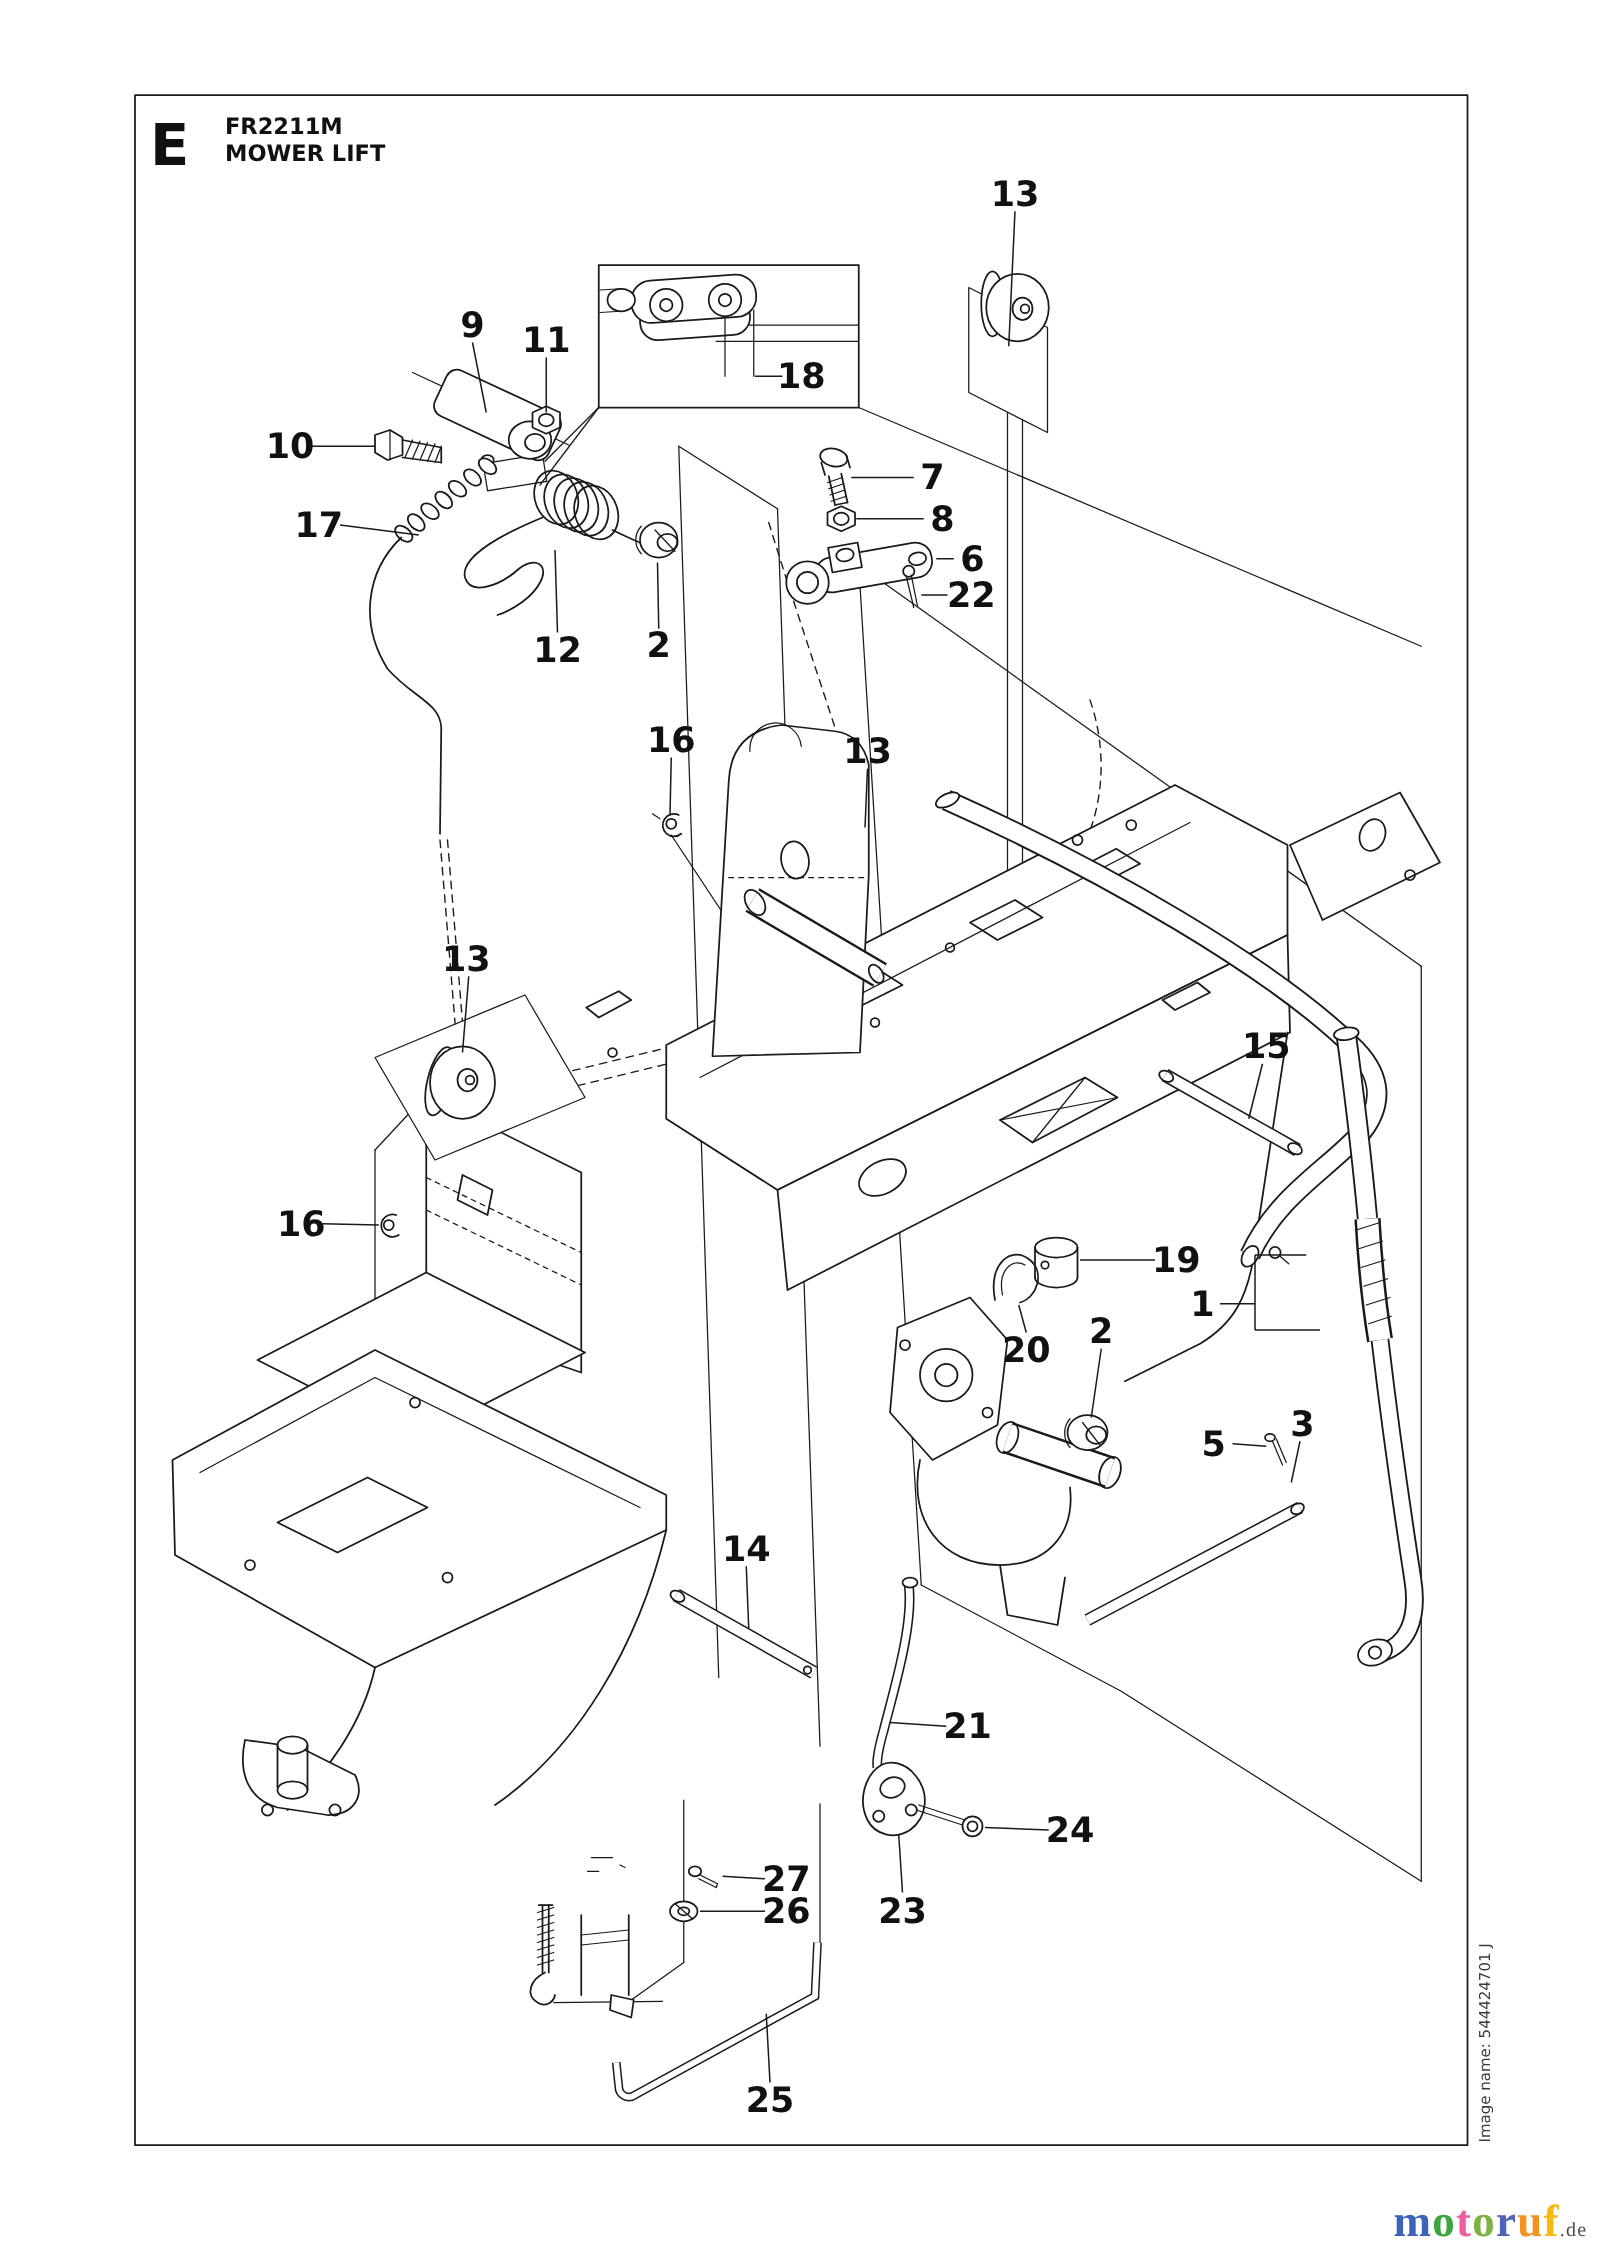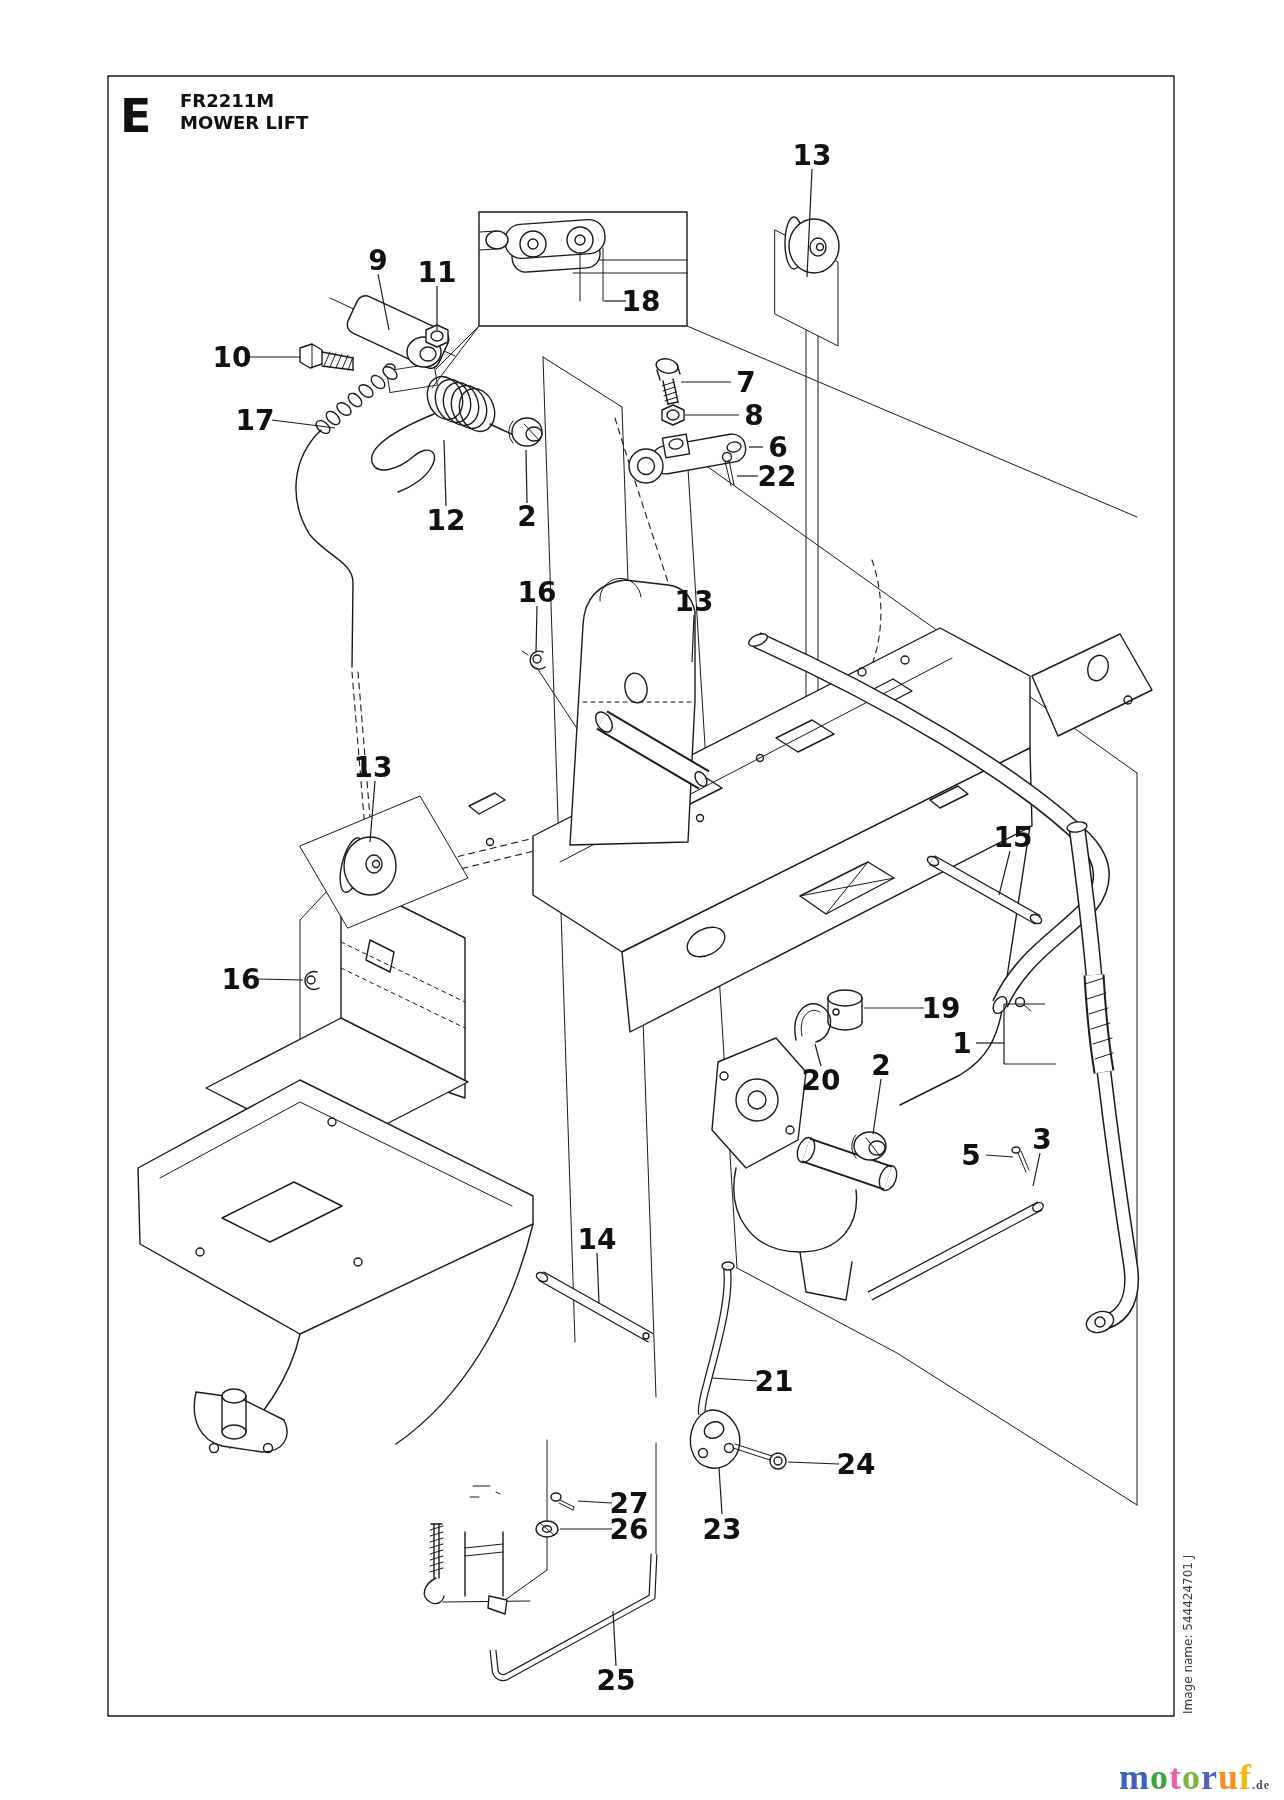--- a/index.html
+++ b/index.html
@@ -11,21 +11,21 @@
   .dash{stroke-dasharray:6 5;stroke-width:1.1;}
   .dash2{stroke-dasharray:4 4;stroke-width:1;}
   .callout{font:bold 28px "DejaVu Sans",sans-serif;fill:#111;text-anchor:middle;dominant-baseline:central;}
   .leader{stroke:#1a1a1a;stroke-width:1.2;}
   .ttlE{font:bold 46px "DejaVu Sans",sans-serif;fill:#111;}
   .ttlS{font:bold 18px "DejaVu Sans",sans-serif;fill:#111;}
   .vtext{font:12px "DejaVu Sans",sans-serif;fill:#3a3a3a;}
   .tube-o{stroke:#1a1a1a;fill:none;stroke-linecap:butt;}
   .tube-i{stroke:#ffffff;fill:none;stroke-linecap:butt;}
   #watermark{position:absolute;right:14px;bottom:2px;font-family:"Liberation Serif","DejaVu Serif",serif;font-weight:bold;font-size:36px;letter-spacing:1px;}
-  #watermark .de{font-size:12px;font-weight:bold;}
+  #watermark .de{font-size:16px;font-weight:normal;}
 </style>
 </head>
 <body>
 
 <svg width="1284" height="1800" viewBox="0 0 1284 1800">
 
   <rect x="108" y="76" width="1066" height="1640" class="ln" stroke-width="4.5"></rect>
 
   <g>
     <text class="ttlE" x="120" y="132">E</text>

